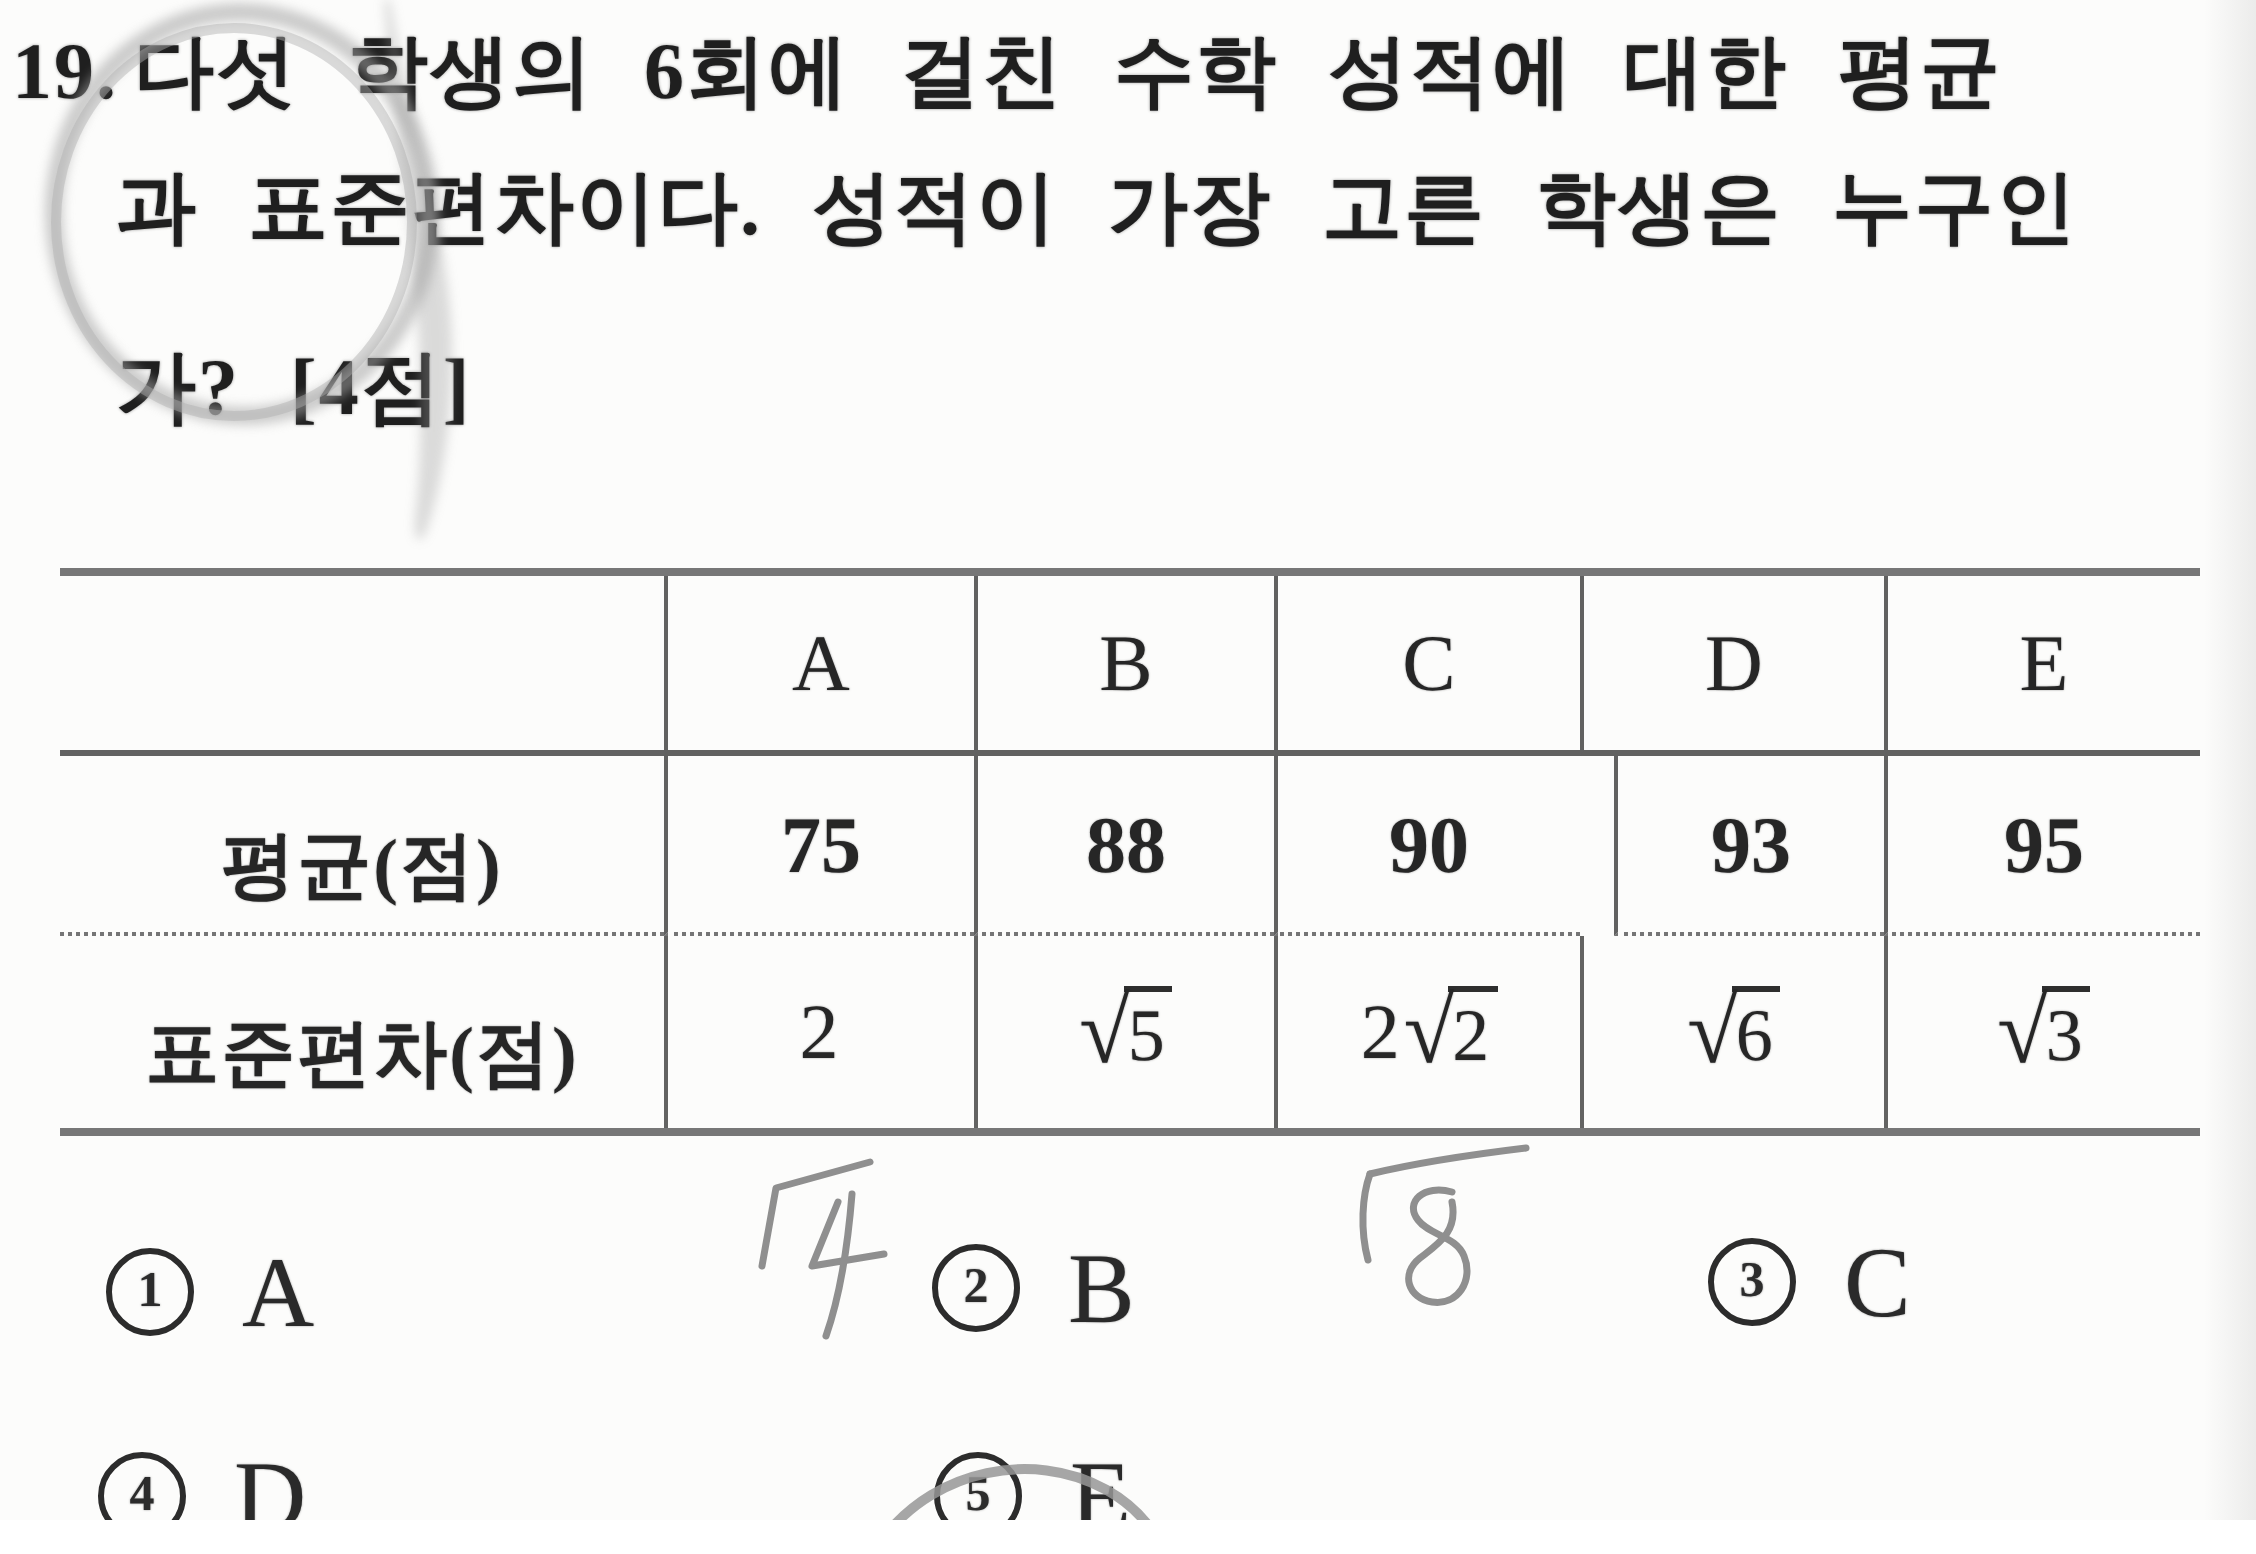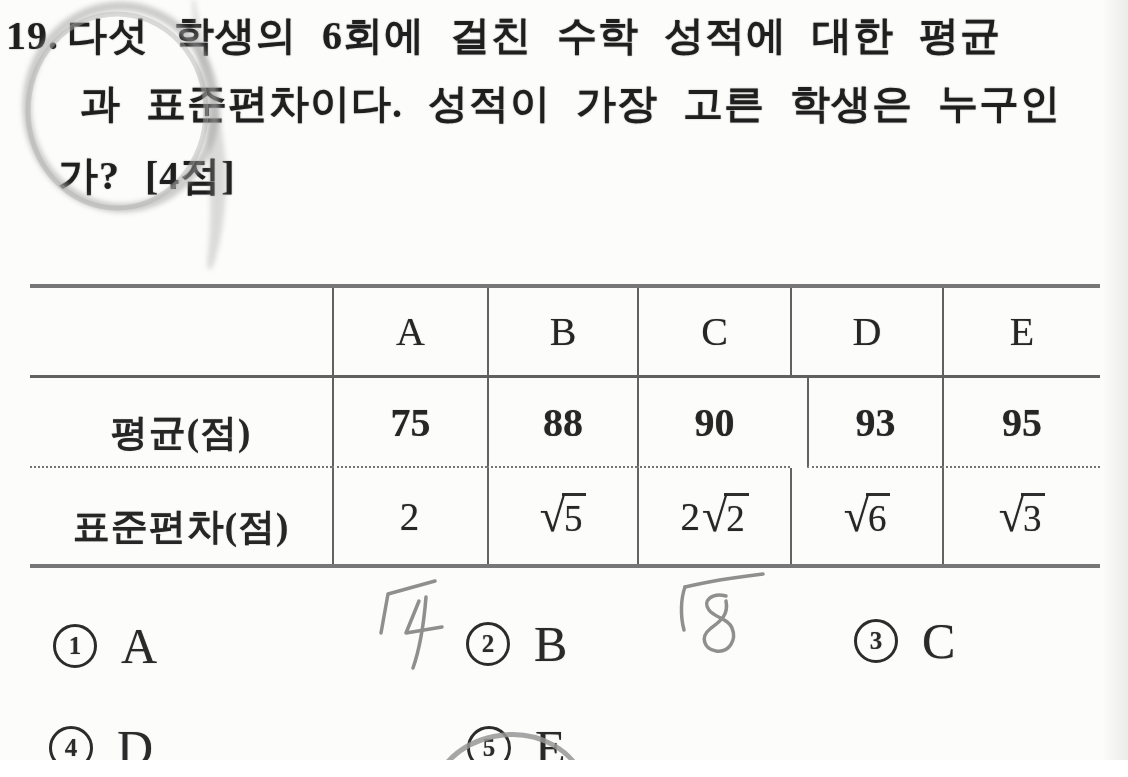--- a/index.html
+++ b/index.html
@@ -21,22 +21,22 @@
     position:absolute;
     font-size:40px;
     font-weight:600;
     letter-spacing:1px;
     word-spacing:14px;
     white-space:nowrap;
     color:#1f1f1f;
     text-shadow:0 0 1.5px rgba(30,30,30,.45);
   }
   .q1{left:6px;top:8px;}
-  .q2{left:58px;top:76px;margin-left:22px;}
-  .q3{left:58px;top:148px;}
+  .q2{left:58px;top:76px;}
+  .q3{left:58px;top:166px;}
   .qnum{margin-right:8px;}
   
   .score-table{
     position:absolute;left:30px;top:284px;width:1070px;
     display:grid;
     grid-template-columns:302px 155px 150px 153px 152px 158px;
     grid-template-rows:90px 90px 96px;
     border-top:4px solid rgba(95,95,95,.85);
     border-bottom:4px solid rgba(95,95,95,.85);
   }

